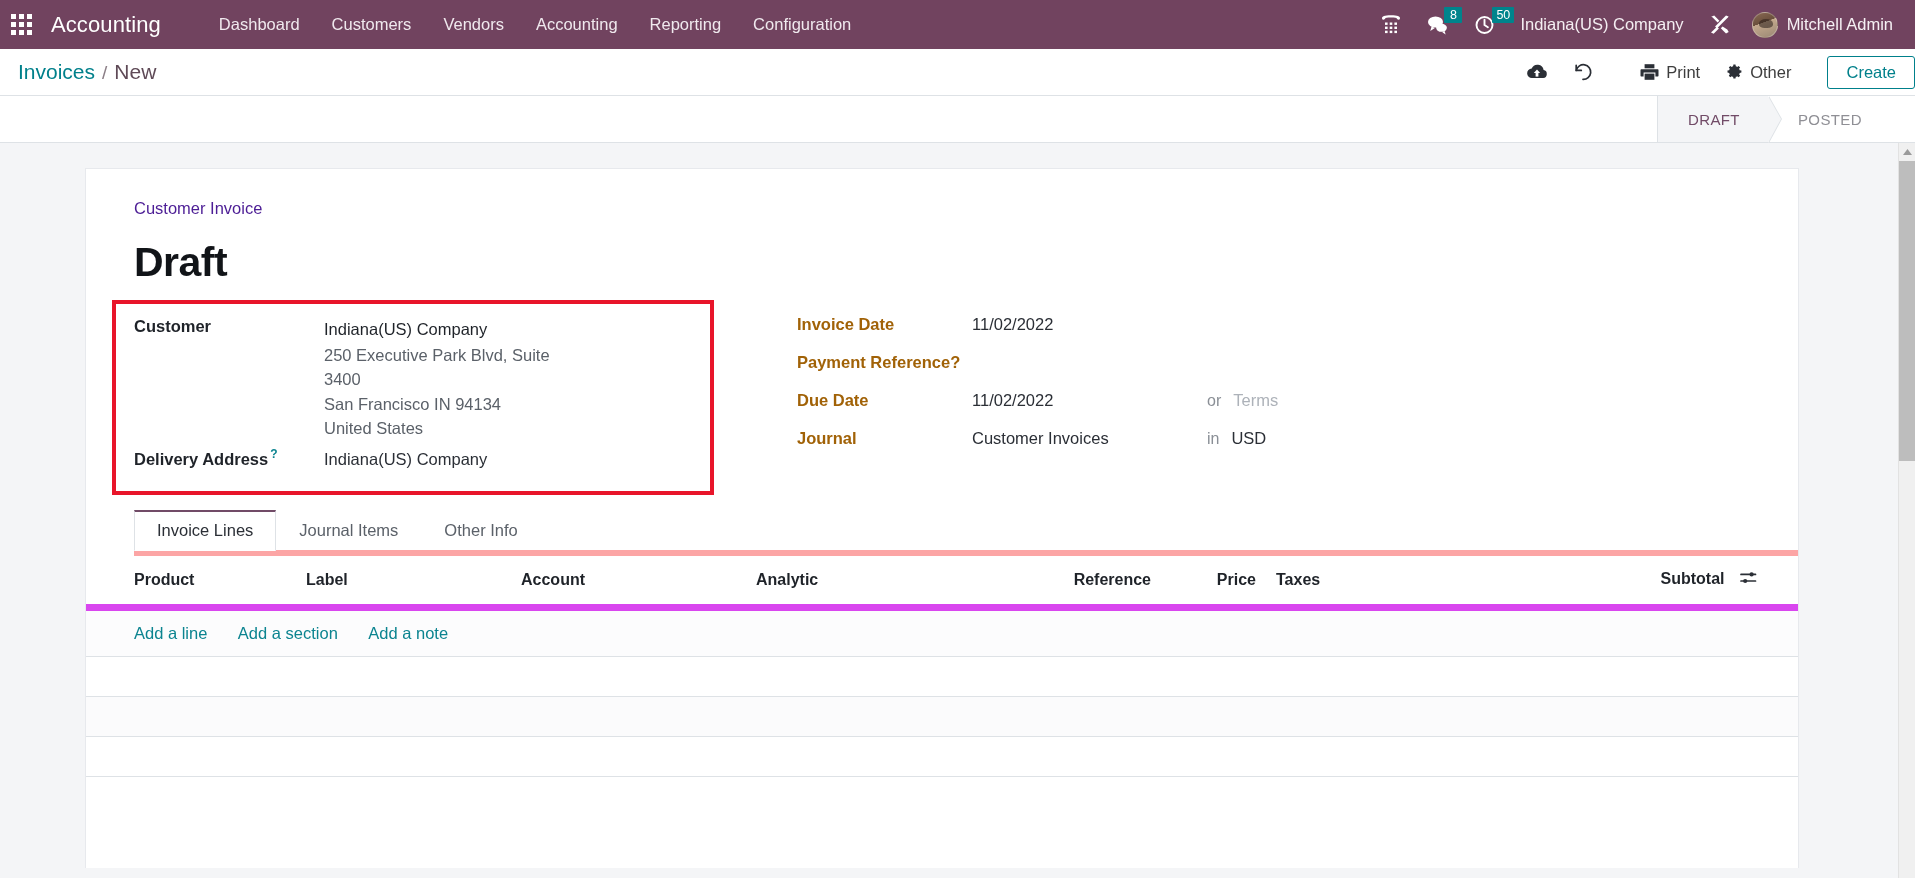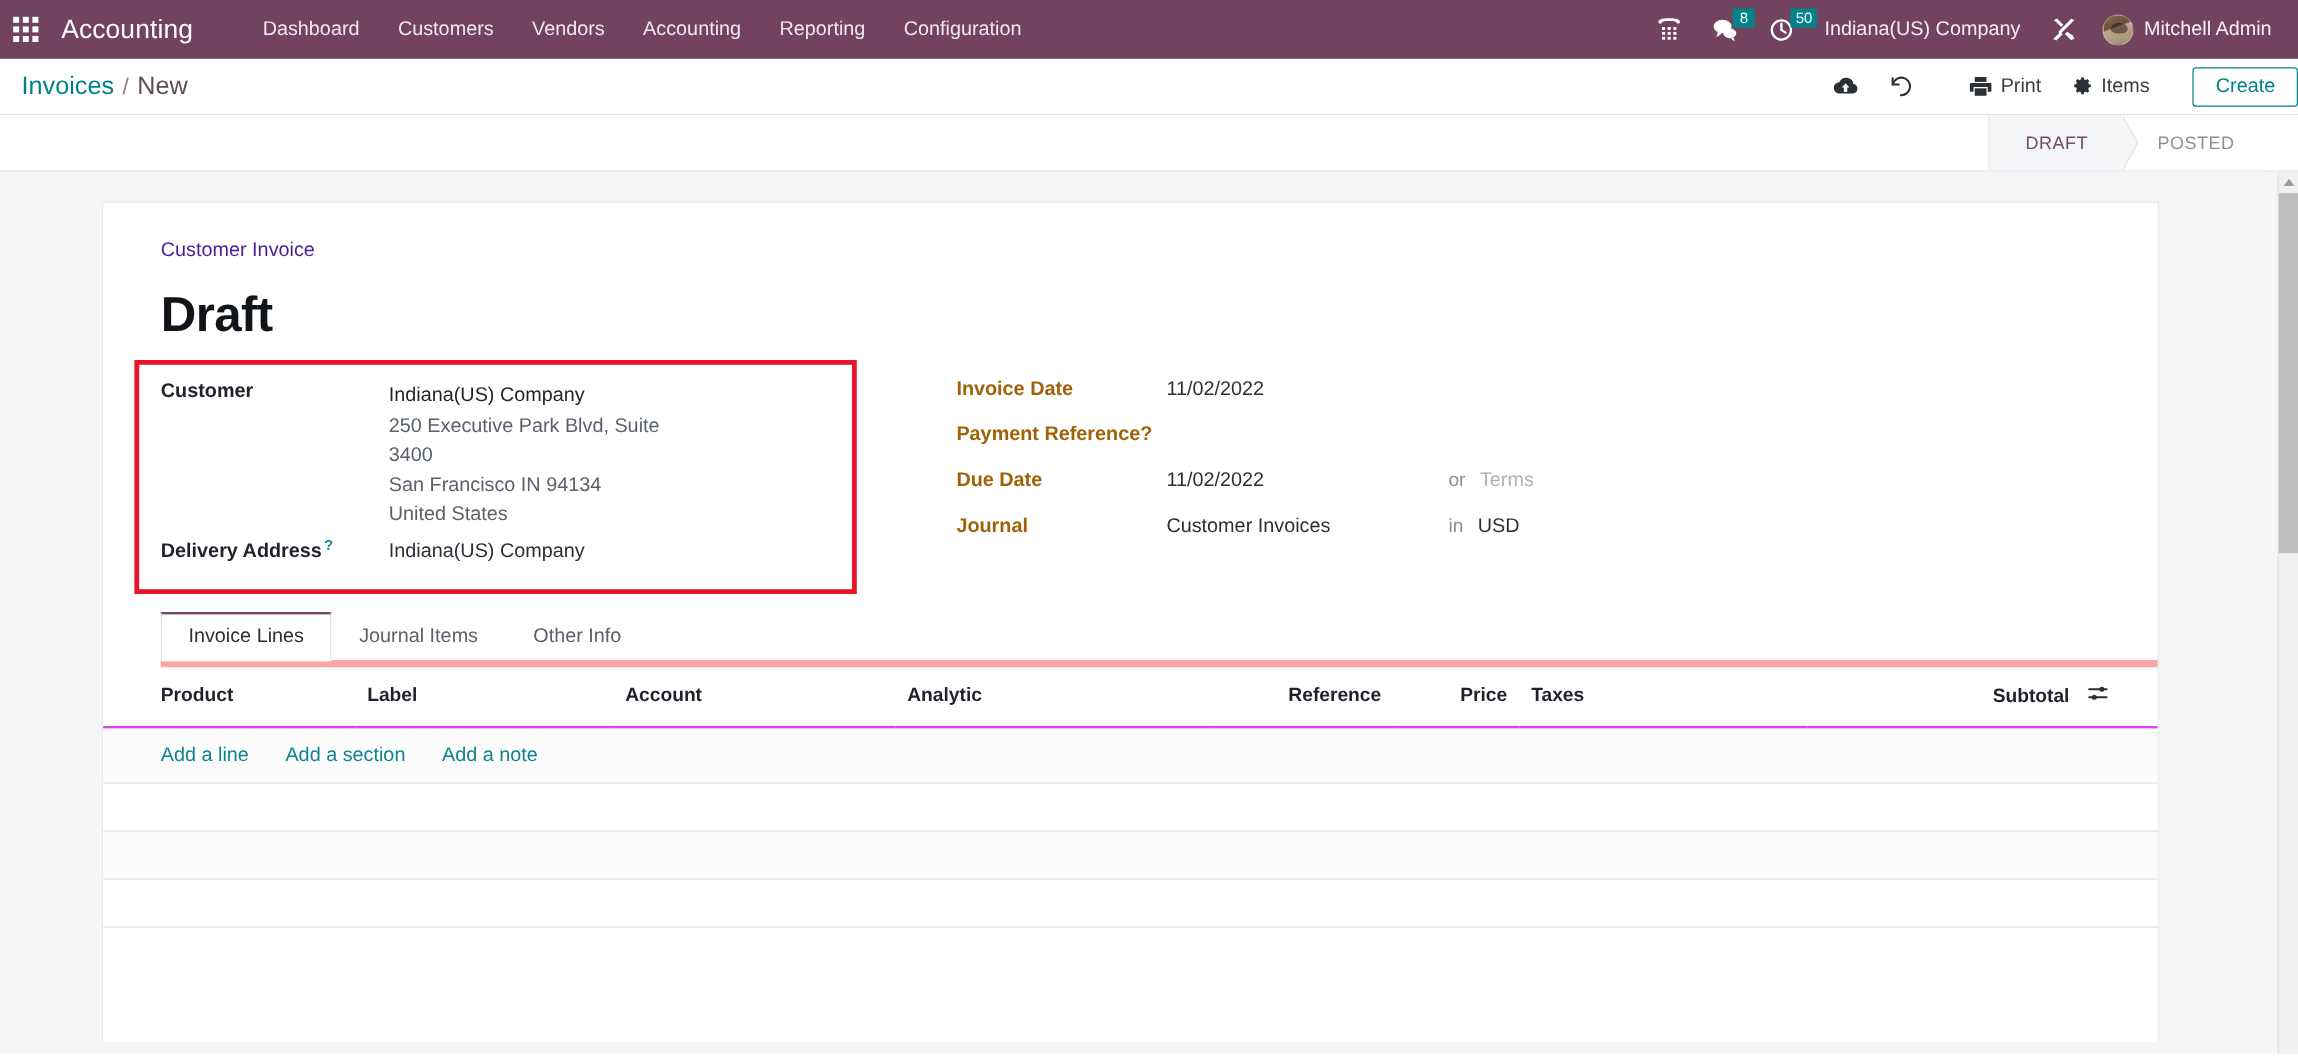--- a/index.html
+++ b/index.html
@@ -272,21 +272,21 @@
   }
 
   
   .lines-wrap { margin-top: 0; }
   table.lines { width: 100%; border-collapse: collapse; }
   table.lines th {
     font-size: 16px;
     color: #1f2329;
     font-weight: bold;
     padding: 14px 10px;
-    border-bottom: 2px solid #d946ef;
+    border-bottom: 7px solid #d946ef;
     text-align: left;
     white-space: nowrap;
   }
   table.lines th.num { text-align: right; }
   .th-first { padding-left: 48px !important; }
   .opt-icon { display: inline-block; margin-left: 10px; vertical-align: middle; cursor: pointer; }
   .addrow td {
     padding: 13px 10px 13px 48px;
     border-bottom: 1px solid #dee2e6;
     background: #fcfcfd;
@@ -431,21 +431,21 @@
         <rect x="4.6" y="10.6" width="9.8" height="6.2"></rect>
       </svg>
       <span>Print</span>
     </div>
 
     <div class="icon-btn">
       <svg width="19" height="18" viewBox="0 0 19 18" fill="#2b2f36">
         <path d="M9.5 5.6a3.4 3.4 0 100 6.8 3.4 3.4 0 000-6.8zm0 5a1.6 1.6 0 110-3.2 1.6 1.6 0 010 3.2z"></path>
         <path d="M17.4 7.5l-1.7-.3a6.5 6.5 0 00-.6-1.4l1-1.4-1.5-1.5-1.4 1a6.5 6.5 0 00-1.4-.6l-.3-1.7h-2.1l-.3 1.7c-.5.1-1 .3-1.4.6l-1.4-1-1.5 1.5 1 1.4c-.3.4-.5.9-.6 1.4l-1.7.3v2.1l1.7.3c.1.5.3 1 .6 1.4l-1 1.4 1.5 1.5 1.4-1c.4.3.9.5 1.4.6l.3 1.7h2.1l.3-1.7c.5-.1 1-.3 1.4-.6l1.4 1 1.5-1.5-1-1.4c.3-.4.5-.9.6-1.4l1.7-.3z"></path>
       </svg>
-      <span>Items</span>
+      <span>Other</span>
     </div>
 
     <button class="btn-create">Create</button>
   </div>
 </div>
 
 <div class="cp-bottom">
 
   <div class="statusbar">
     <div class="status-pill active">DRAFT</div>

